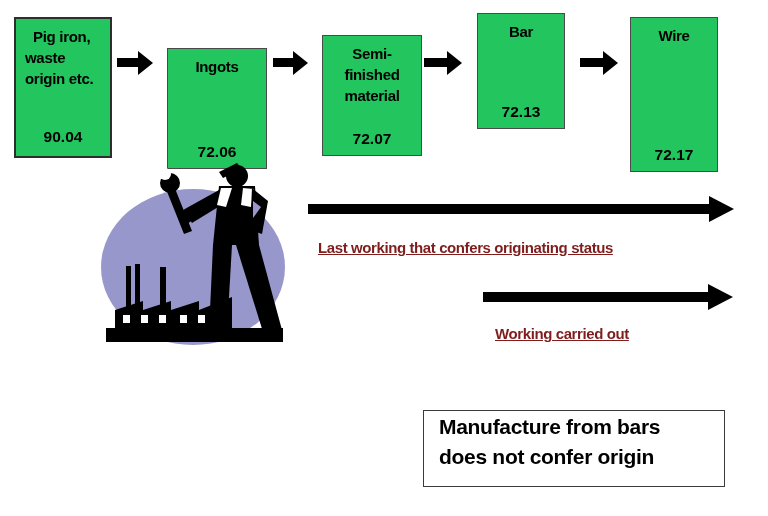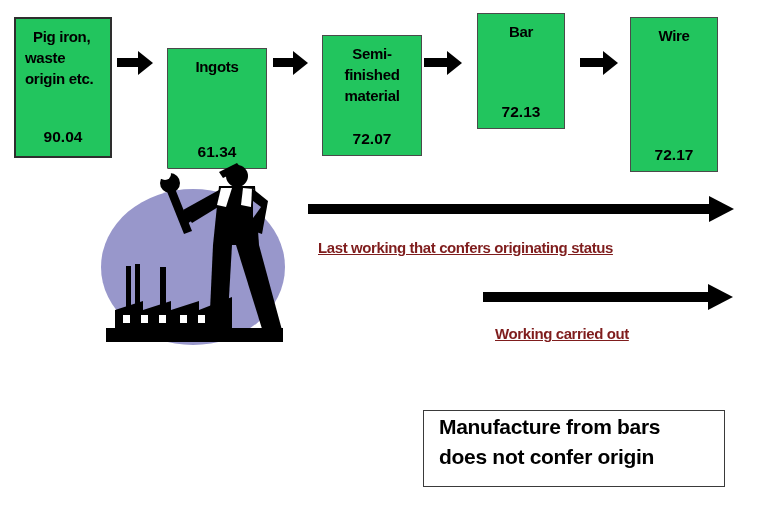--- a/index.html
+++ b/index.html
@@ -84,21 +84,21 @@
 
 <div class="sarrow" id="sa1">
   <div class="stem"></div>
   <div class="head"></div>
 </div>
 
 <div class="fbox" id="box2">
   <div class="lbl">
     <span>Ingots</span>
   </div>
-  <div class="code">61.34</div>
+  <div class="code">72.06</div>
 </div>
 
 <div class="sarrow" id="sa2">
   <div class="stem"></div>
   <div class="head"></div>
 </div>
 
 <div class="fbox" id="box3">
   <div class="lbl">
     <span>Semi-</span>

